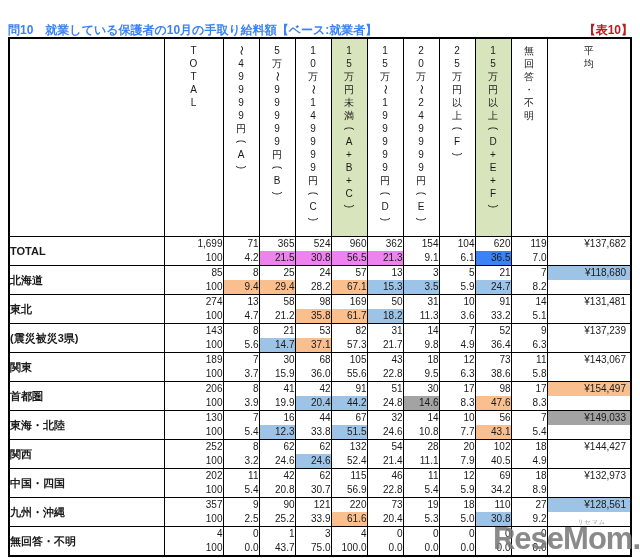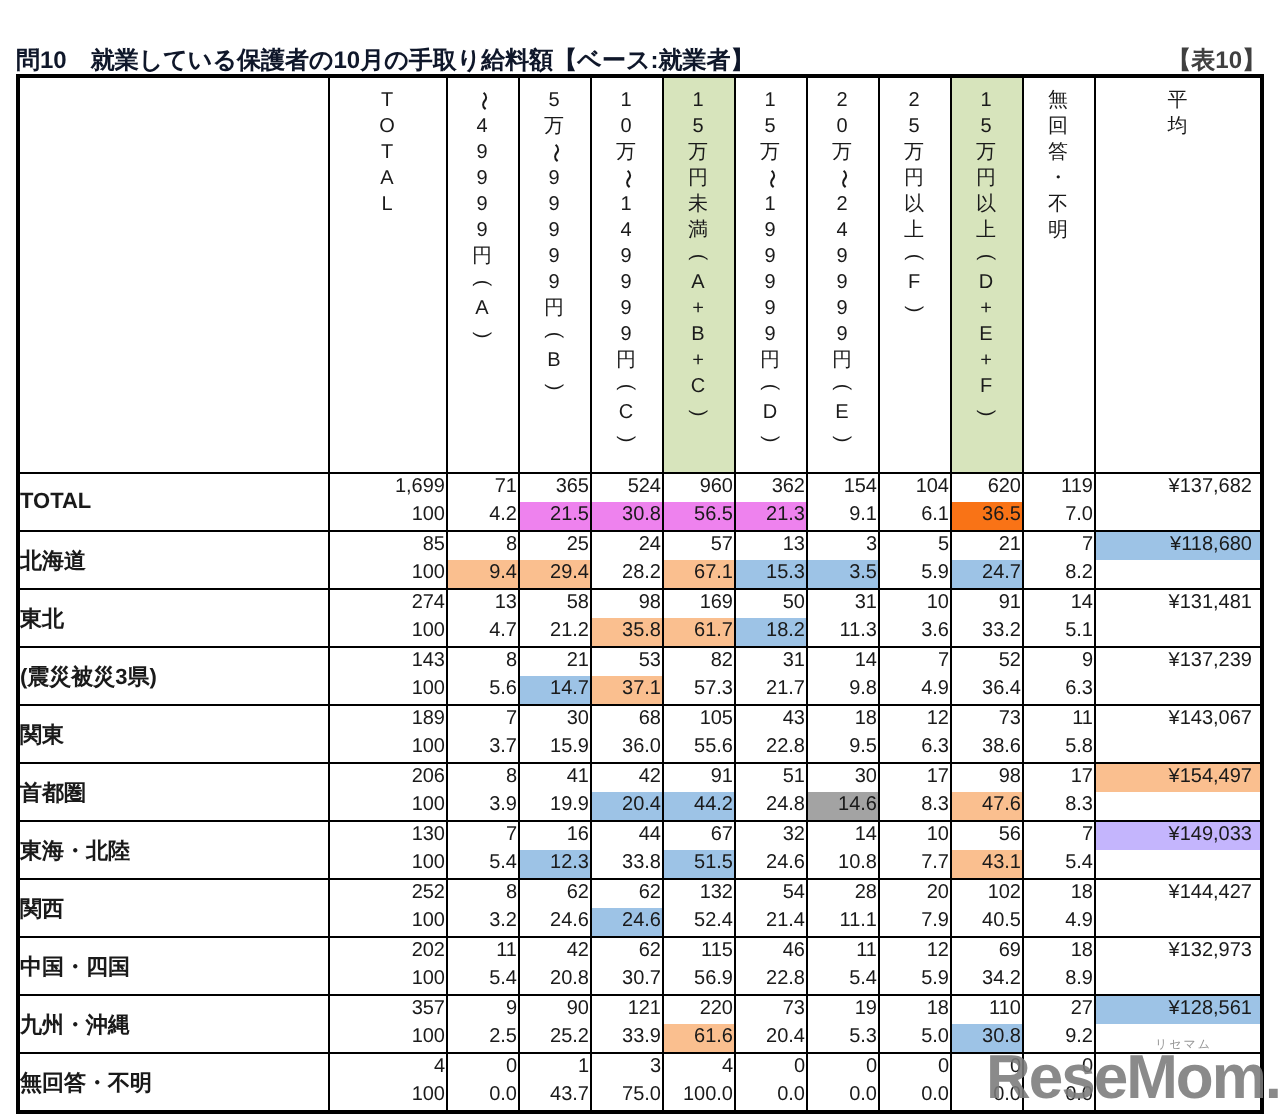--- a/index.html
+++ b/index.html
@@ -4,22 +4,22 @@
 <style>
   html,body { margin:0; padding:0; background:#fff; }
   .page {
     position:relative; width:640px; height:558px; background:#ffffff;
     font-family:"Liberation Sans","DejaVu Sans",sans-serif; overflow:hidden;
   }
   .titlebar {
     position:absolute; left:8px; top:22px; width:625px;
     display:flex; justify-content:space-between; align-items:flex-end;
   }
-  .titlebar .ttl { font-size:12px; font-weight:bold; color:#0f172a; letter-spacing:0; }
-  .titlebar .tag { font-size:12px; font-weight:bold; color:#404040; }
+  .titlebar .ttl { font-size:12px; font-weight:bold; color:#3b82f6; letter-spacing:0; }
+  .titlebar .tag { font-size:12px; font-weight:bold; color:#b91c1c; }
 
   table.main {
     position:absolute; left:8px; top:37px;
     border-collapse:collapse; table-layout:fixed;
     border:2px solid #000;
   }
   table.main th, table.main td {
     border:1px solid #000; padding:0; margin:0; overflow:hidden;
     color:#1a1a1a;
   }
@@ -256,21 +256,21 @@
         </tr>
         <tr class="pct-line">
           <td class="">100</td>
           <td class="dbl">4.2</td>
           <td class="" style="background: rgb(238, 130, 238);">21.5</td>
           <td class="" style="background: rgb(238, 130, 238);">30.8</td>
           <td class="" style="background: rgb(238, 130, 238);">56.5</td>
           <td class="" style="background: rgb(238, 130, 238);">21.3</td>
           <td class="">9.1</td>
           <td class="">6.1</td>
-          <td class="" style="background: #f97316;">36.5</td>
+          <td class="" style="background: #3b82f6;">36.5</td>
           <td class="">7.0</td>
         </tr>
         <tr class="count-line">
           <th class="rowlabel" rowspan="2">北海道</th>
           <td class="">85</td>
           <td class="dbl">8</td>
           <td class="">25</td>
           <td class="">24</td>
           <td class="">57</td>
           <td class="">13</td>
@@ -412,21 +412,21 @@
           <td class="dbl">7</td>
           <td class="">16</td>
           <td class="">44</td>
           <td class="">67</td>
           <td class="">32</td>
           <td class="">14</td>
           <td class="">10</td>
           <td class="">56</td>
           <td class="">7</td>
           <td class="avg-cell" rowspan="2">
-            <div class="avg-val" style="background: #c4b5fd;">¥149,033</div>
+            <div class="avg-val" style="background: #a3a3a3;">¥149,033</div>
           </td>
         </tr>
         <tr class="pct-line">
           <td class="">100</td>
           <td class="dbl">5.4</td>
           <td class="" style="background: rgb(157, 195, 230);">12.3</td>
           <td class="">33.8</td>
           <td class="" style="background: rgb(157, 195, 230);">51.5</td>
           <td class="">24.6</td>
           <td class="">10.8</td>

